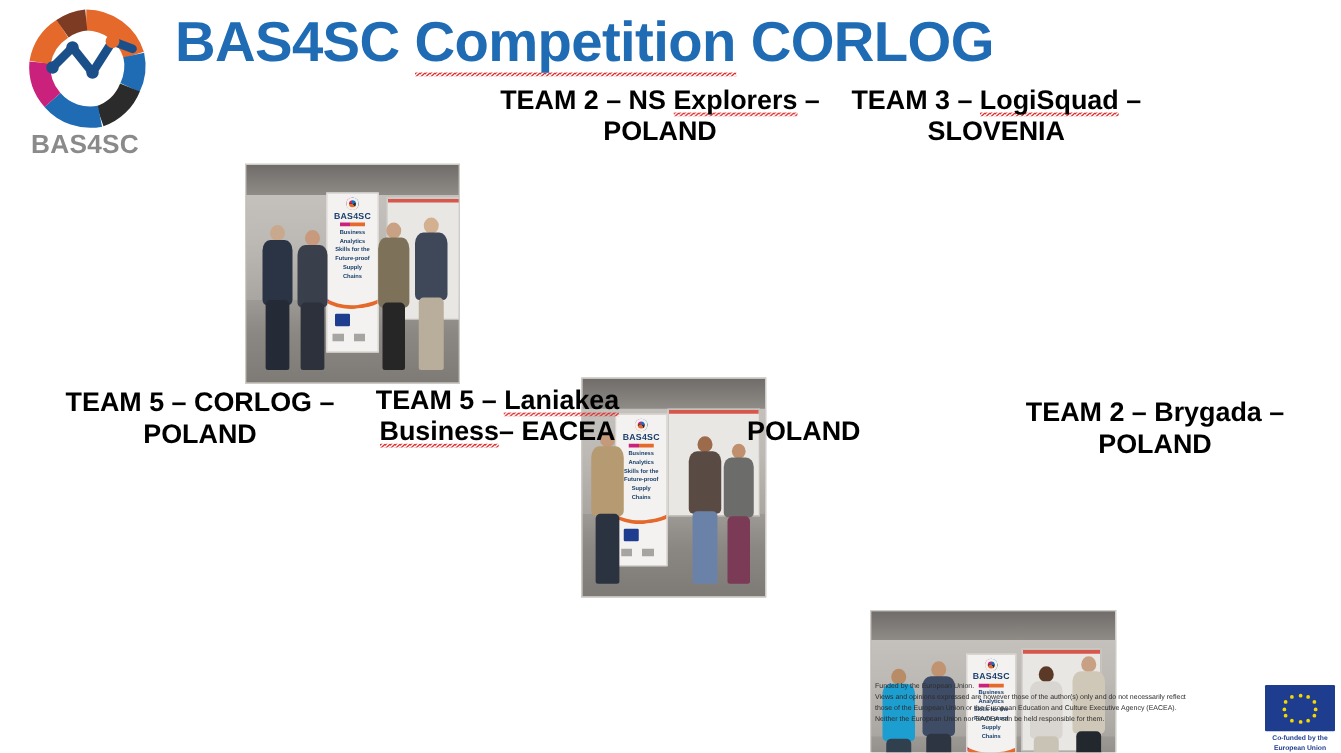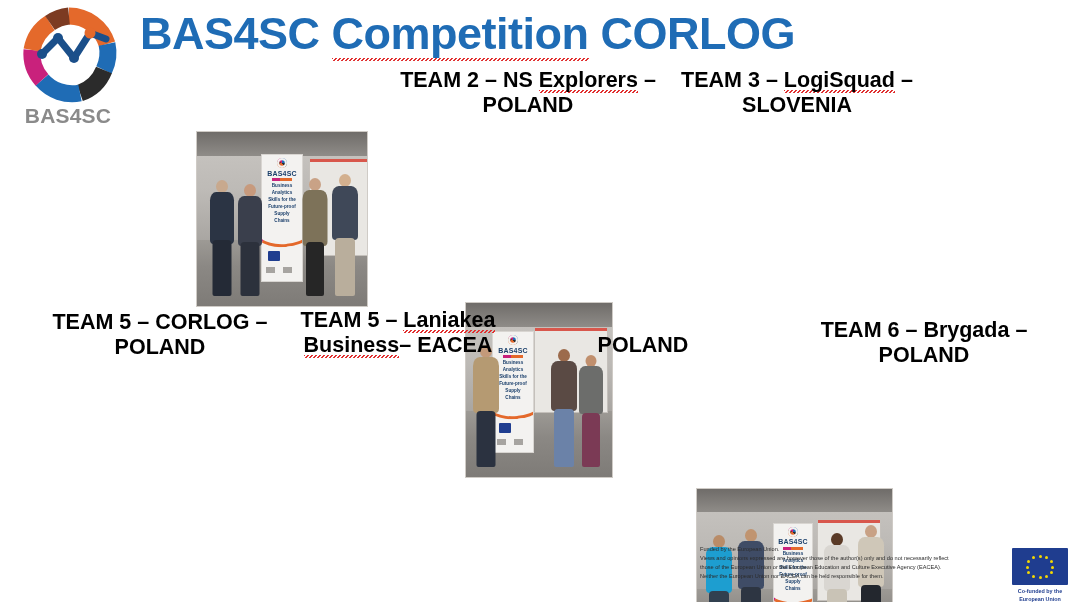--- a/index.html
+++ b/index.html
@@ -428,21 +428,21 @@
   </div>
 
   <div class="team" style="left:500px; top:308px; width:286px;">
     <div class="team-title">
       <br>
       <span>POLAND</span>
     </div>
   </div>
 
   <div class="team" style="left:780px; top:318px; width:288px;">
-    <div class="team-title">TEAM 6 – Brygada – POLAND</div>
+    <div class="team-title">TEAM 2 – Brygada – POLAND</div>
   </div>
 
   <div class="funding">
     <p>Funded by the European Union.</p>
     <p>Views and opinions expressed are however those of the author(s) only and do not necessarily reflect</p>
     <p>those of the European Union or the European Education and Culture Executive Agency (EACEA).</p>
     <p>Neither the European Union nor EACEA can be held responsible for them.</p>
   </div>
 
   <div class="eu-badge">

